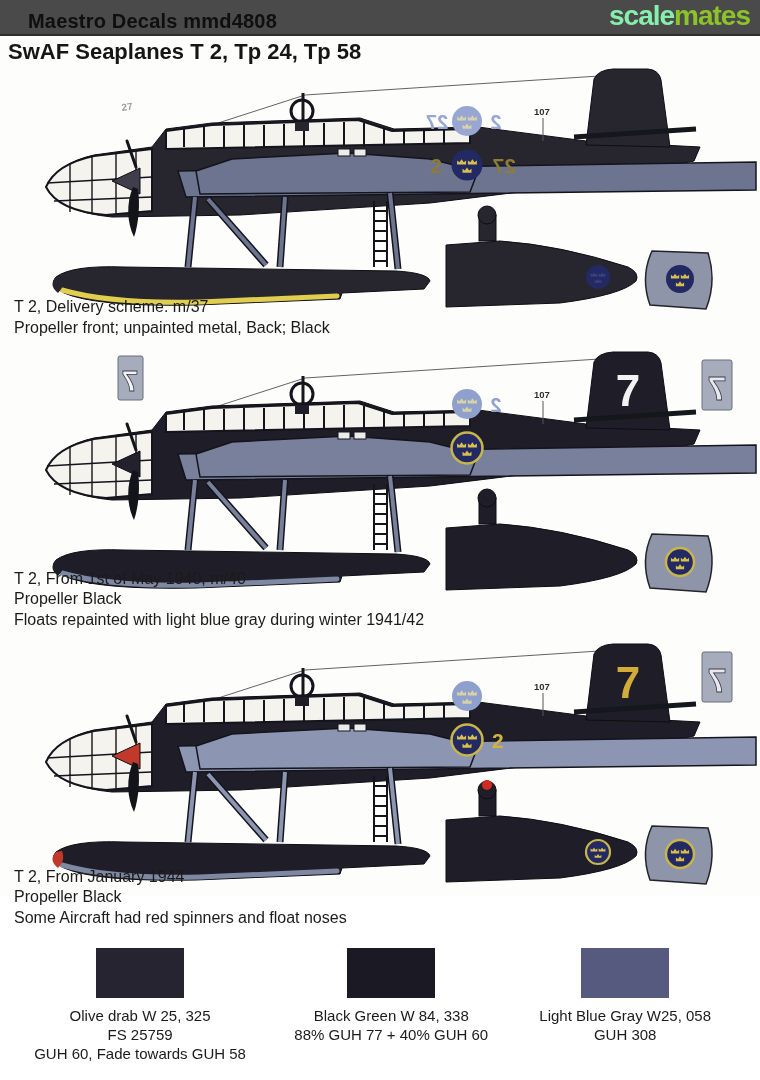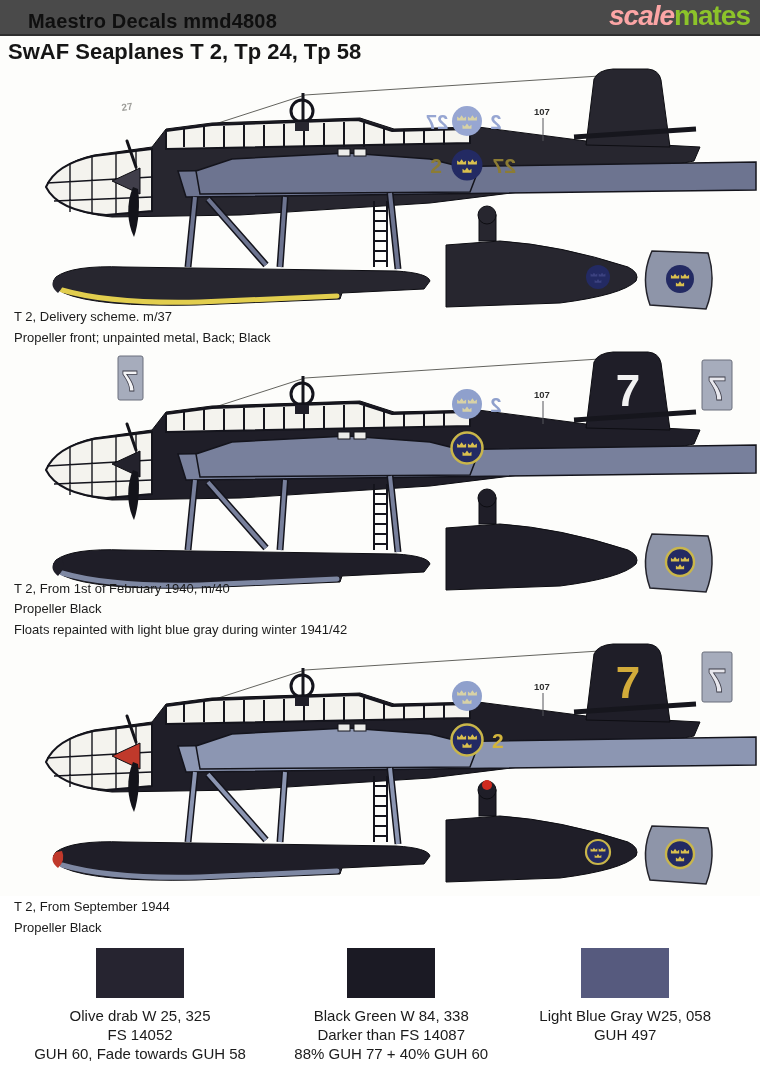--- a/index.html
+++ b/index.html
@@ -2,30 +2,30 @@
 <html><head>
 <meta charset="utf-8">
 <style>
   html,body{margin:0;padding:0;}
   body{width:760px;height:1080px;background:#ffffff;font-family:"Liberation Sans",sans-serif;overflow:hidden;position:relative;}
   .page{width:760px;height:896px;background:#fdfdfb;}
   
   .hbar{height:34px;background:#4a4a4a;display:flex;justify-content:space-between;align-items:flex-end;border-bottom:2px solid #2e2e2e;}
   .brand{color:#0f0f0f;font-size:20px;font-weight:bold;margin:0 0 1px 28px;letter-spacing:.2px;}
   .logo{font-size:28px;font-weight:bold;margin:0 10px 2px 0;letter-spacing:-1px;}
-  .lg-scale{color:#fca5a5;font-style:italic;}
+  .lg-scale{color:#86efac;}
   .lg-mates{color:#8cc32a;}
   h1.title{font-size:22px;font-weight:bold;color:#161616;margin:3px 0 0 8px;}
   
   .scheme{position:relative;width:760px;}
   .scheme svg{display:block;}
   .scheme-1{height:283px;}
   .scheme-2{height:292px;}
   .scheme-3{height:298px;}
-  .caption{position:absolute;left:14px;bottom:0;font-size:13px;line-height:20.5px;color:#1b1b1b;}
+  .caption{position:absolute;left:14px;bottom:10px;font-size:16px;line-height:20.5px;color:#1b1b1b;}
   
   .fus{fill:var(--dark);stroke:#0d0d12;stroke-width:1;}
   .wing{fill:var(--mid);stroke:#14141c;stroke-width:1.5;}
   .fair{fill:var(--mid);stroke:#14141c;stroke-width:1.5;}
   .glass{fill:#f4f3ee;stroke:#14141c;stroke-width:2;}
   .grid{stroke:#14141c;stroke-width:1.4;fill:none;}
   .cdiv{stroke:#14141c;stroke-width:2;fill:none;}
   .ring{fill:none;stroke:#14141c;stroke-width:3;}
   .ringbase{fill:var(--dark);}
   .hatch{fill:#ececea;stroke:#14141c;stroke-width:1;}
@@ -275,21 +275,21 @@
       </g>
       <path class="tip" d="M652,186 Q640,212 650,240 L706,244 Q717,216 708,188 Z"></path>
       <circle class="roundel" cx="680" cy="214" r="14" stroke="var(--tipring)" stroke-width="2.4"></circle>
       <g class="crowns" transform="translate(680,214)" fill="#d9bf4e">
             <path d="M-5,2.8 L-5,-1.6 L-2.4,0.3 L0,-3 L2.4,0.3 L5,-1.6 L5,2.8 Z" transform="translate(-4.95,-2.8600000000000003) scale(0.825)"></path>
             <path d="M-5,2.8 L-5,-1.6 L-2.4,0.3 L0,-3 L2.4,0.3 L5,-1.6 L5,2.8 Z" transform="translate(4.95,-2.8600000000000003) scale(0.825)"></path>
             <path d="M-5,2.8 L-5,-1.6 L-2.4,0.3 L0,-3 L2.4,0.3 L5,-1.6 L5,2.8 Z" transform="translate(0,4.84) scale(0.825)"></path>
           </g>
     </svg>
     <div class="caption">
-      <div>T 2, From 1st of February 1940, m/40</div>
+      <div>T 2, From 1st of May 1940, m/40</div>
       <div>Propeller Black</div>
       <div>Floats repainted with light blue gray during winter 1941/42</div>
     </div>
   </section>
 
   <section class="scheme scheme-3" style="--dark: #1f1e28; --mid: #8c96b2; --spinner: #c0392b; --floatline: #7e88a3; --floatnose: #c0392b; --ring: #c9b64a; --codecol: #d2b43c; --fincol: #d2ab3a; --faded: #8fa0cc; --fadedcrown: #d8d2a6; --stabring: #c9b64a; --stabcrown: #d9bf4e; --tipring: #c9b64a; --dometip: #cf2b20;">
     <svg viewBox="0 0 760 252" width="760" height="252">
 
       <path class="cable" d="M646,8 L305,30 L212,60"></path>
       <line class="mast" x1="303" y1="28" x2="303" y2="72"></line>
@@ -384,39 +384,39 @@
       </g>
       <path class="tip" d="M652,186 Q640,212 650,240 L706,244 Q717,216 708,188 Z"></path>
       <circle class="roundel" cx="680" cy="214" r="14" stroke="var(--tipring)" stroke-width="2.4"></circle>
       <g class="crowns" transform="translate(680,214)" fill="#d9bf4e">
             <path d="M-5,2.8 L-5,-1.6 L-2.4,0.3 L0,-3 L2.4,0.3 L5,-1.6 L5,2.8 Z" transform="translate(-4.95,-2.8600000000000003) scale(0.825)"></path>
             <path d="M-5,2.8 L-5,-1.6 L-2.4,0.3 L0,-3 L2.4,0.3 L5,-1.6 L5,2.8 Z" transform="translate(4.95,-2.8600000000000003) scale(0.825)"></path>
             <path d="M-5,2.8 L-5,-1.6 L-2.4,0.3 L0,-3 L2.4,0.3 L5,-1.6 L5,2.8 Z" transform="translate(0,4.84) scale(0.825)"></path>
           </g>
     </svg>
     <div class="caption">
-      <div>T 2, From September 1944</div>
+      <div>T 2, From January 1944</div>
       <div>Propeller Black</div>
+      <div>Some Aircraft had red spinners and float noses</div>
     </div>
   </section>
 </div>
   <div class="swatches" id="swatches">
   <div class="swatch s0">
     <div class="chip" style="background: rgb(38, 36, 48);"></div>
     <div class="swl">Olive drab W 25, 325</div>
-    <div class="swl">FS 14052</div>
+    <div class="swl">FS 25759</div>
     <div class="swl">GUH 60, Fade towards GUH 58</div>
   </div>
 
   <div class="swatch s1">
     <div class="chip" style="background: rgb(27, 26, 36);"></div>
     <div class="swl">Black Green W 84, 338</div>
-    <div class="swl">Darker than FS 14087</div>
     <div class="swl">88% GUH 77 + 40% GUH 60</div>
   </div>
 
   <div class="swatch s2">
     <div class="chip" style="background: rgb(86, 90, 126);"></div>
     <div class="swl">Light Blue Gray W25, 058</div>
-    <div class="swl">GUH 497</div>
+    <div class="swl">GUH 308</div>
   </div>
 </div>
 </div>
 
 </body></html>

